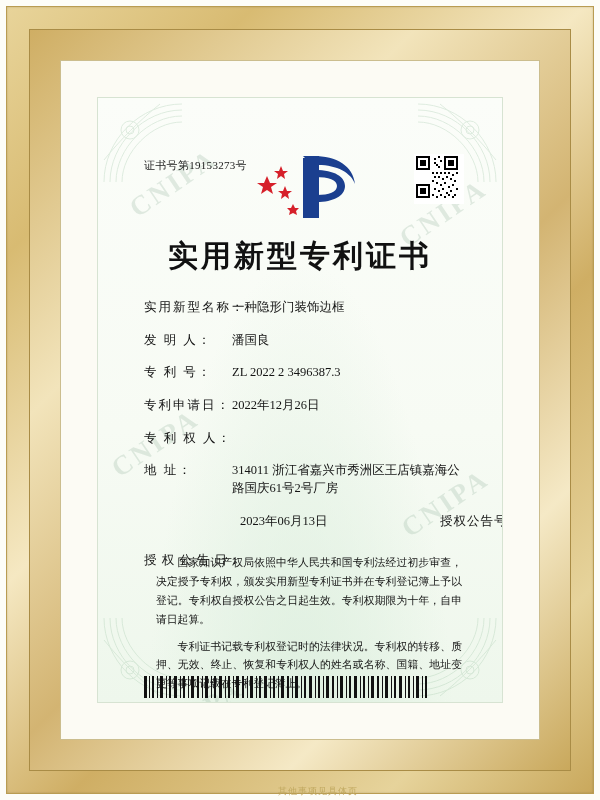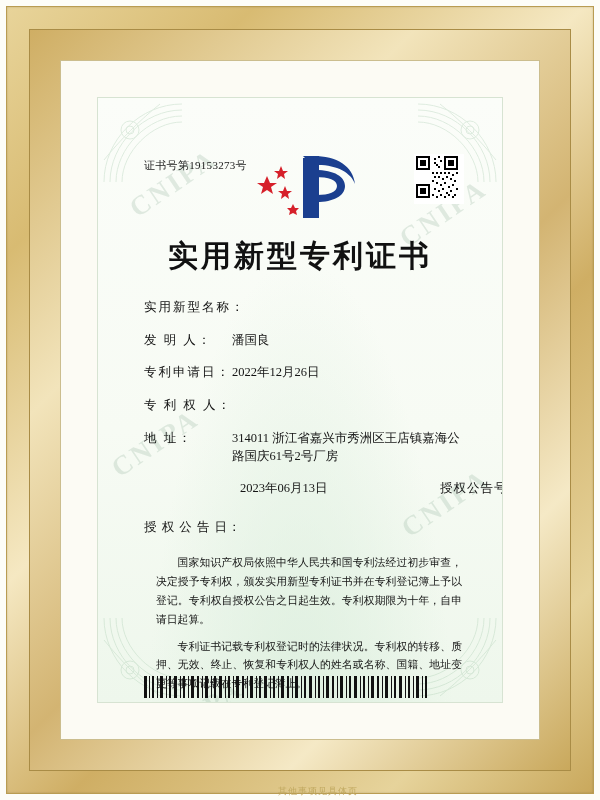--- a/index.html
+++ b/index.html
@@ -327,24 +327,29 @@
                   <rect x="18" y="20" width="1" height="1"></rect>
               </g>
             </svg>
           </div>
 
           <div class="title">实用新型专利证书</div>
 
           <div class="fields">
             <div class="row">
               <div class="lbl">实用新型名称：</div>
+              <div class="val">一种隐形门装饰边框</div>
             </div>
             <div class="row">
               <div class="lbl">发 明 人：</div>
               <div class="val">潘国良</div>
+            </div>
+            <div class="row">
+              <div class="lbl">专 利 号：</div>
+              <div class="val">ZL 2022 2 3496387.3</div>
             </div>
             <div class="row">
               <div class="lbl">专利申请日：</div>
               <div class="val">2022年12月26日</div>
             </div>
             <div class="row">
               <div class="lbl">专 利 权 人：</div>
             </div>
             <div class="row">
               <div class="lbl">地 址：</div>

